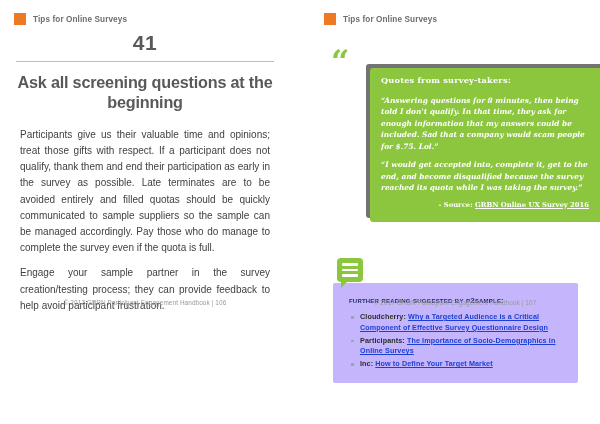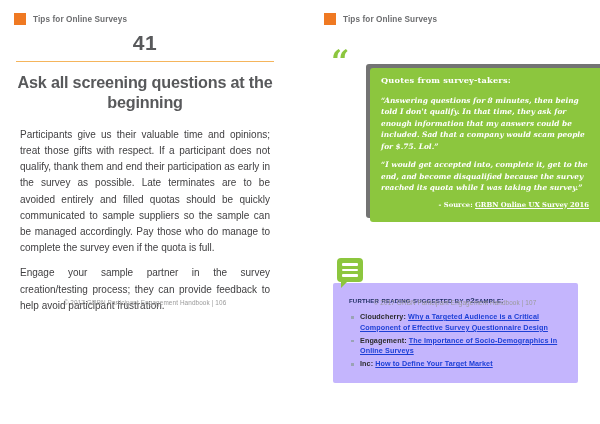--- a/index.html
+++ b/index.html
@@ -282,21 +282,21 @@
 
     <div class="fr-panel">
       <span class="fr-icon">
         <i></i>
           <i></i>
           <i></i>
       </span>
       <div class="fr-title">Further reading suggested by P2Sample:</div>
       <ul class="fr-list">
         <li><span class="src">Cloudcherry: </span><a href="#">Why a Targeted Audience is a Critical Component of Effective Survey Questionnaire Design</a></li>
-        <li><span class="src">Engagement: </span><a href="#">The Importance of Socio-Demographics in Online Surveys</a></li>
+        <li><span class="src">Participants: </span><a href="#">The Importance of Socio-Demographics in Online Surveys</a></li>
         <li><span class="src">Inc: </span><a href="#">How to Define Your Target Market</a></li>
       </ul>
     </div>
 
     <div class="footer">© 2017 GRBN Participant Engagement Handbook | 107</div>
   </div>
 
 </div>
 
 </body></html>

